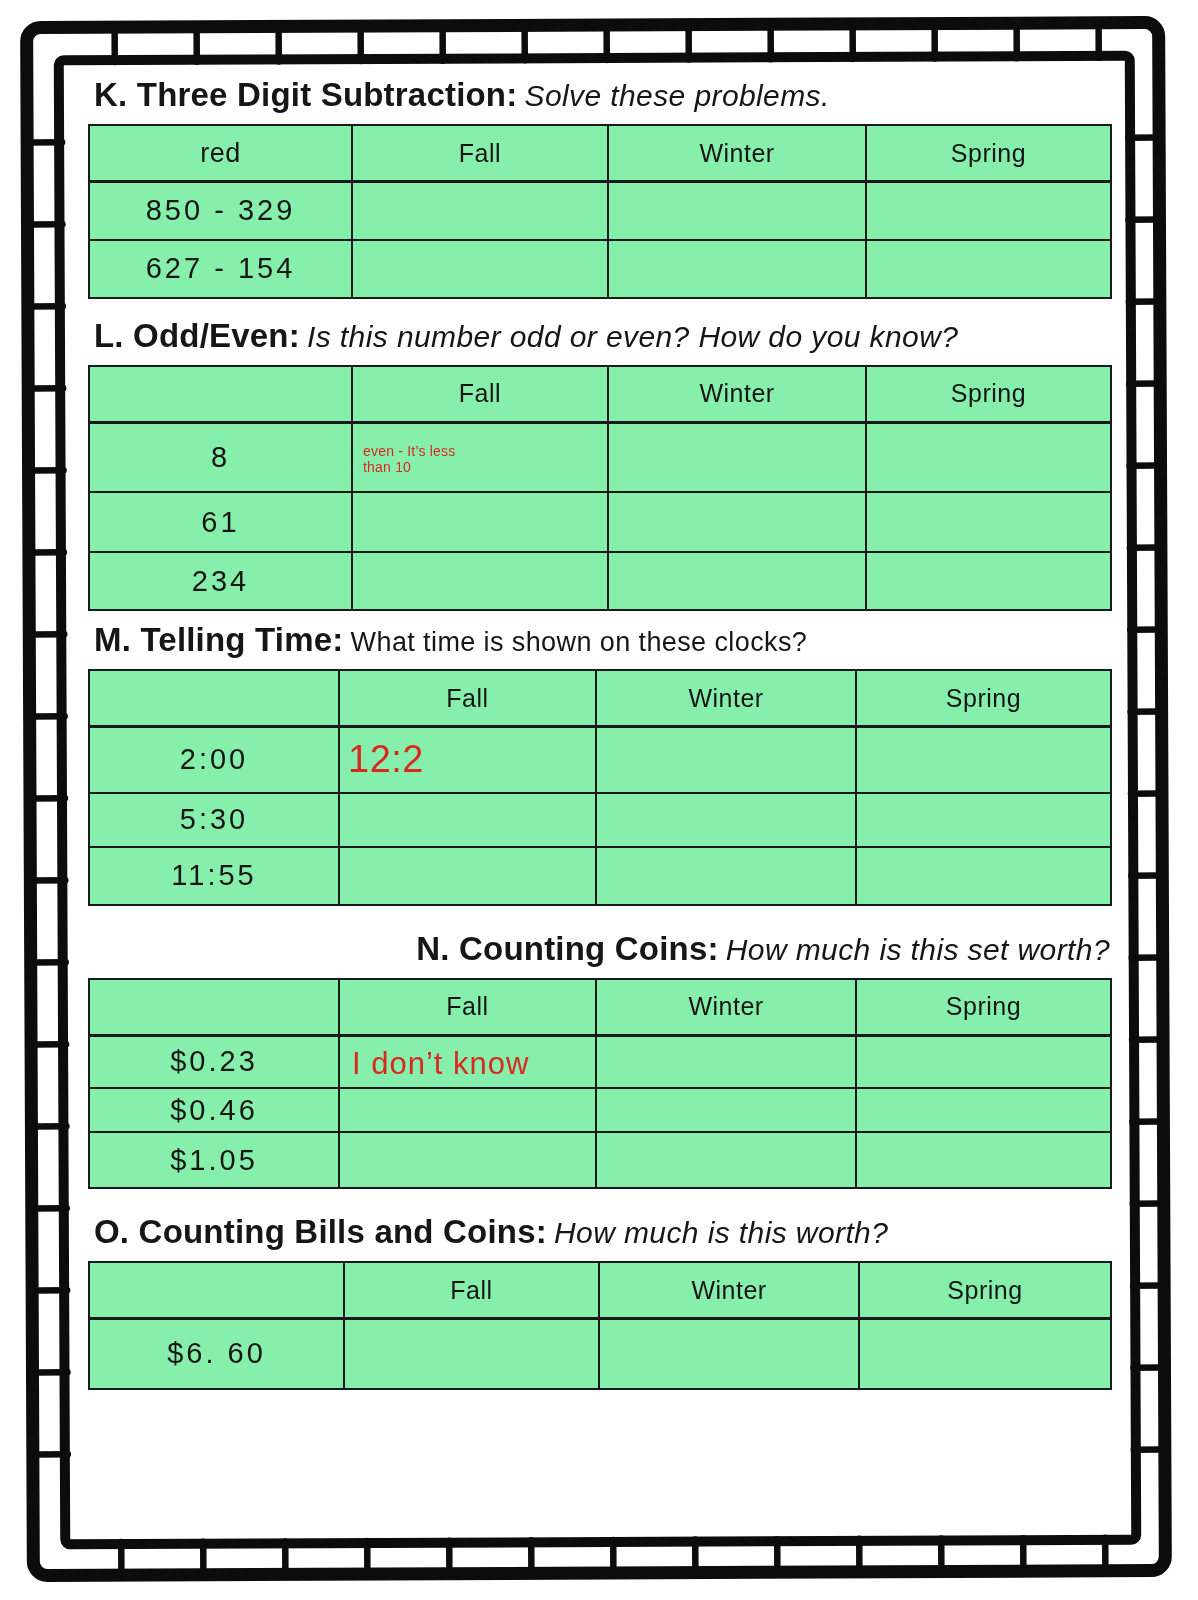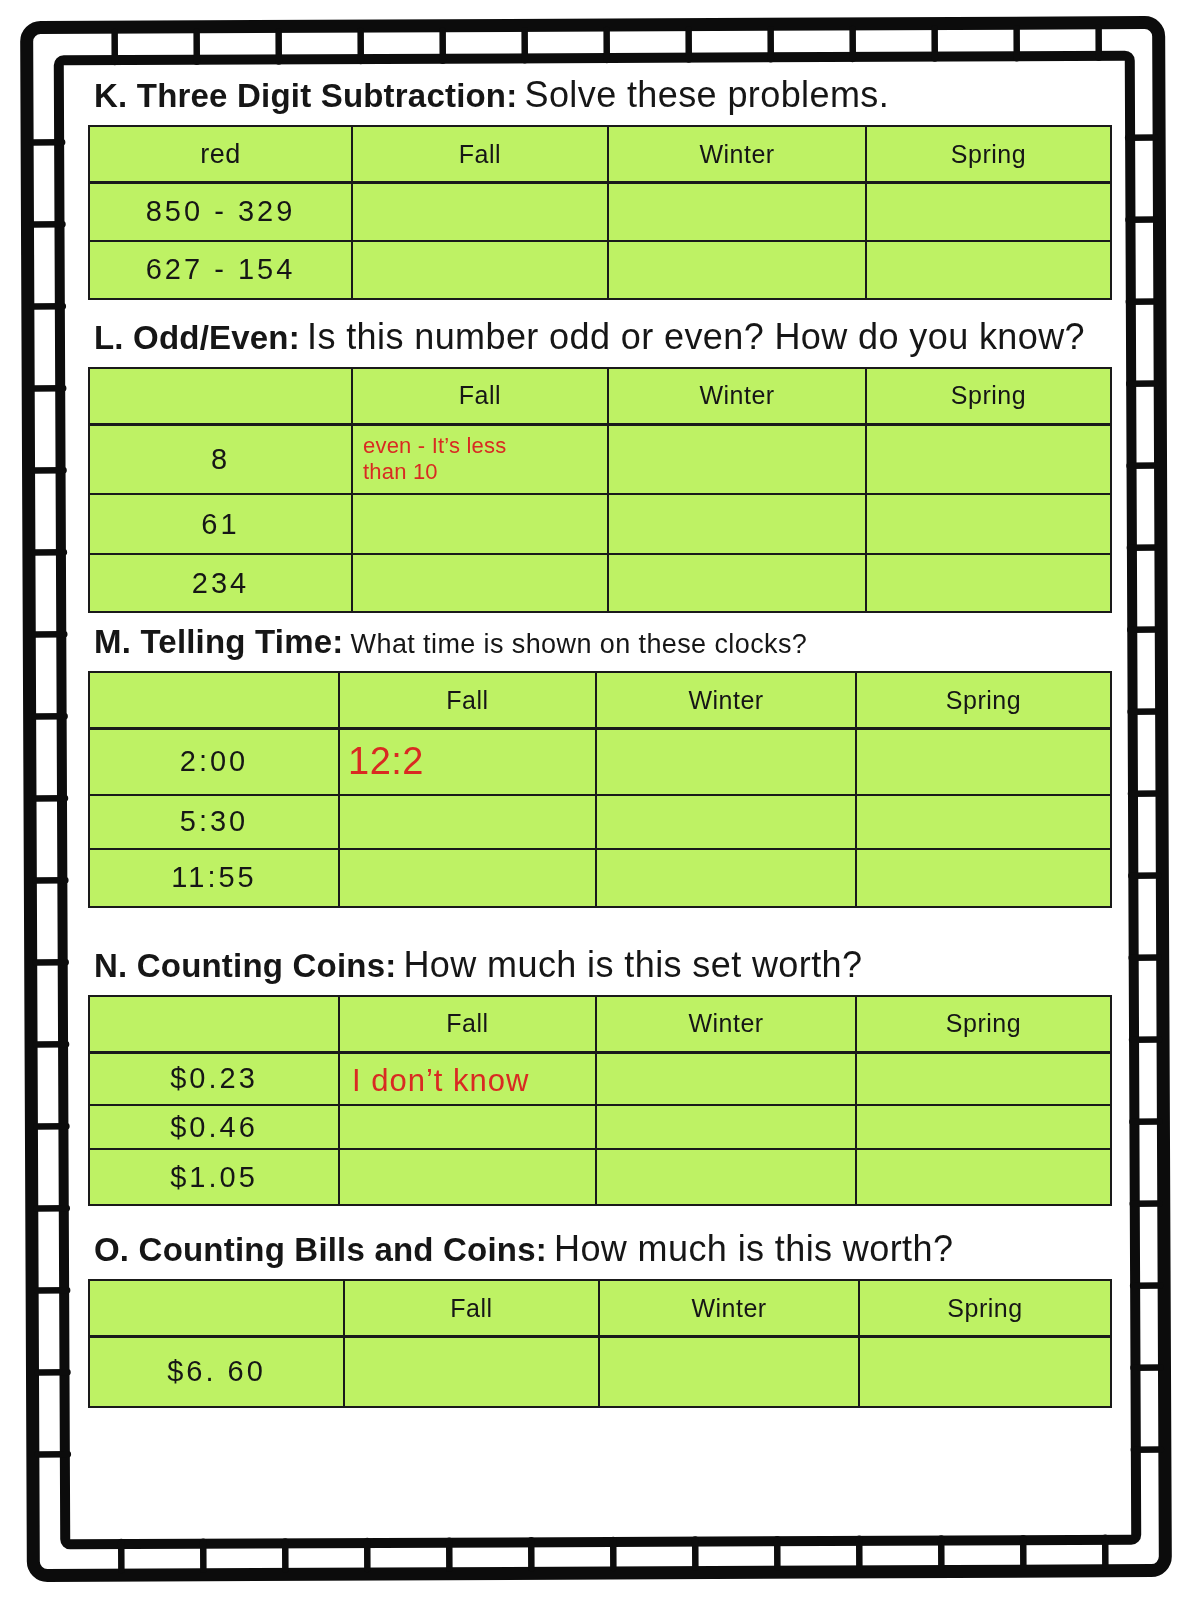--- a/index.html
+++ b/index.html
@@ -11,40 +11,40 @@
   
   .frame{position:absolute;left:0;top:0;width:1198px;height:1600px;pointer-events:none;}
 
   .content{position:absolute;left:88px;top:74px;width:1022px;}
 
   .sec-title{
     margin:0 0 5px 6px;font-weight:400;white-space:nowrap;
     line-height:42px;letter-spacing:.4px;
   }
   .t-lead{font-size:33px;font-weight:700;letter-spacing:.2px;}
-  .t-rest{font-size:36px;font-weight:400;}
+  .t-rest{font-size:30px;font-weight:400;font-style:italic;}
   .t-rest-sm{font-size:27px;font-weight:400;}
 
   .sec-l .sec-title{margin-top:16px;}
   .sec-m .sec-title{margin-top:8px;}
-  .sec-n .sec-title{margin-top:36px;}
+  .sec-n .sec-title{margin-top:22px;text-align:right;}
   .sec-o .sec-title{margin-top:22px;}
 
-  table{border-collapse:collapse;width:100%;table-layout:fixed;background:#bef264;}
+  table{border-collapse:collapse;width:100%;table-layout:fixed;background:#86efac;}
   th,td{border:2px solid #1a1a1a;padding:0;}
   thead th{
     height:54px;font-weight:400;font-size:25px;text-align:center;
     border-bottom-width:3px;letter-spacing:.5px;
   }
   thead th:first-child{font-size:27px;}
   td.label{
     text-align:center;vertical-align:middle;font-size:29px;letter-spacing:3px;
   }
   td.ans{vertical-align:top;text-align:left;color:var(--answer-red,#d92a22);}
-  .ans-sm{font-size:22px;line-height:1.2;letter-spacing:.2px;white-space:pre-line;padding:7px 0 0 10px;}
+  .ans-sm{font-size:14px;line-height:1.2;letter-spacing:.2px;white-space:pre-line;padding:19px 0 0 10px;}
   .ans-md{font-size:38px;padding:10px 0 0 8px;letter-spacing:.5px;}
   .ans-lg{font-size:31px;padding:9px 0 0 12px;letter-spacing:1px;}
 
   .sec-k tbody tr{height:58px;}
   .sec-l tbody tr:nth-child(1){height:70px;}
   .sec-l tbody tr:nth-child(2){height:60px;}
   .sec-l tbody tr:nth-child(3){height:58px;}
   .sec-m tbody tr:nth-child(1){height:66px;}
   .sec-m tbody tr:nth-child(2){height:54px;}
   .sec-m tbody tr:nth-child(3){height:58px;}

